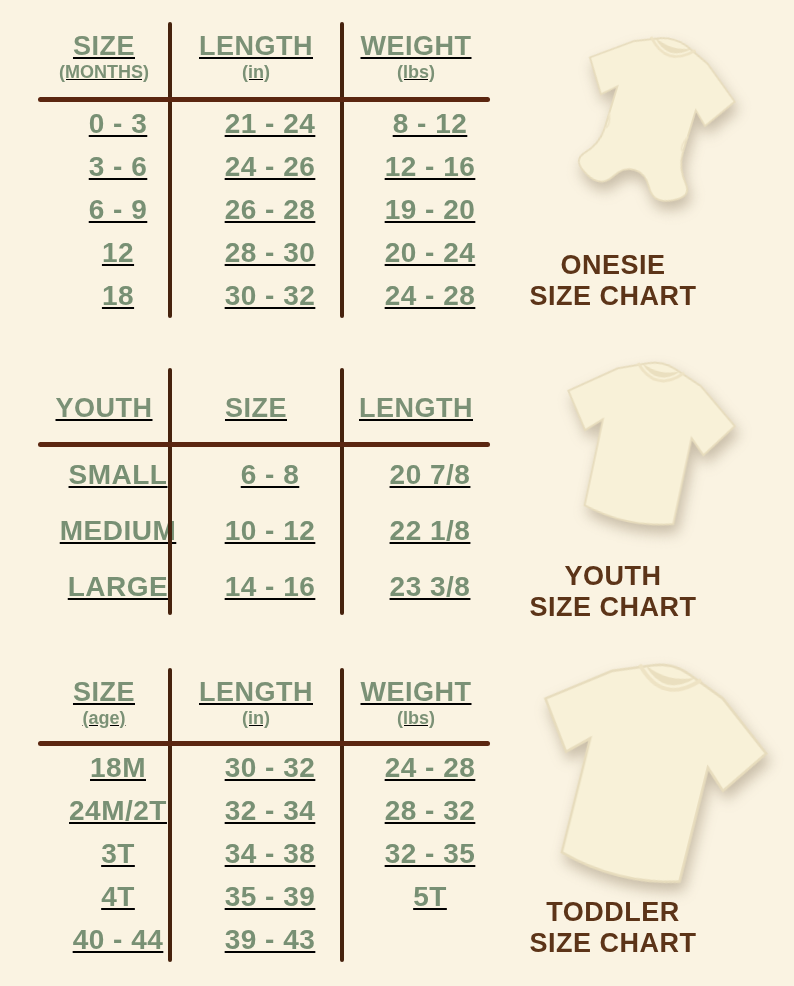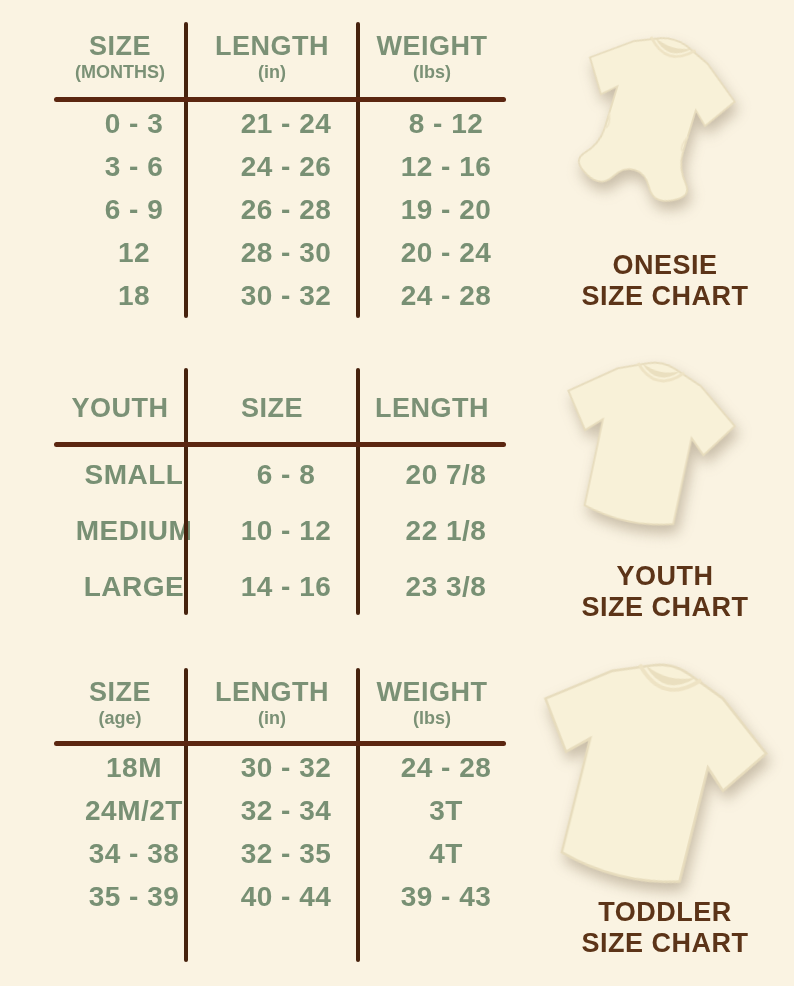--- a/index.html
+++ b/index.html
@@ -3,21 +3,21 @@
 <meta charset="utf-8">
 <style>
   html,body{margin:0;padding:0;}
   body{
     width:794px;height:986px;position:relative;overflow:hidden;
     background:#faf3e2;
     font-family:"Liberation Sans", sans-serif;
     font-weight:bold;
     -webkit-font-smoothing:antialiased;
   }
-  .size-table{position:absolute;left:54px;width:452px;}
+  .size-table{position:absolute;left:38px;width:452px;text-decoration:underline;}
   .t1{top:22px;height:296px;}
   .t2{top:368px;height:247px;}
   .t3{top:668px;height:294px;}
   .vline{position:absolute;top:0;bottom:0;width:4px;background:#46220d;border-radius:2px;}
   .v1{left:130px;}
   .v2{left:302px;}
   .hline{position:absolute;left:0;width:100%;height:5px;background:#5b2610;border-radius:3px;}
   .t1 .hline{top:75px;}
   .t2 .hline{top:74px;}
   .t3 .hline{top:73px;}
@@ -29,21 +29,21 @@
   .t2 .tbody{grid-auto-rows:56px;}
   .th{display:flex;flex-direction:column;align-items:center;justify-content:flex-start;padding-top:9px;color:#7b9176;}
   .t2 .th{justify-content:center;padding-top:0;}
   .th-main{font-size:27px;line-height:30px;letter-spacing:0.5px;}
   .th-sub{font-size:18px;line-height:22px;}
   .td{display:flex;align-items:center;justify-content:center;color:#789074;font-size:28px;letter-spacing:0.5px;margin-left:28px;}
   .garment{position:absolute;filter:drop-shadow(5px 7px 7px rgba(110,90,60,0.35));}
   .g-onesie{left:548px;top:26px;transform:rotate(17deg);}
   .g-youth{left:540px;top:352px;transform:rotate(12deg);}
   .g-toddler{left:505px;top:650px;transform:rotate(14deg);}
-  .caption{position:absolute;left:540px;width:250px;text-align:center;color:#5c3418;font-size:27px;line-height:31px;letter-spacing:0.5px;}
+  .caption{position:absolute;left:488px;width:250px;text-align:center;color:#5c3418;font-size:27px;line-height:31px;letter-spacing:0.5px;}
   .cap-onesie{top:250px;}
   .cap-youth{top:561px;}
   .cap-toddler{top:897px;}
 </style>
 </head>
 <body>
 
 <div class="size-table t1">
   <div class="vline v1"></div>
   <div class="vline v2"></div>
@@ -126,25 +126,27 @@
       <div class="th-main">WEIGHT</div>
       <div class="th-sub">(lbs)</div>
     </div>
   </div>
   <div class="tbody">
     <div class="td">18M</div>
     <div class="td">30 - 32</div>
     <div class="td">24 - 28</div>
     <div class="td">24M/2T</div>
     <div class="td">32 - 34</div>
+    <div class="td">28 - 32</div>
     <div class="td">3T</div>
     <div class="td">34 - 38</div>
     <div class="td">32 - 35</div>
     <div class="td">4T</div>
     <div class="td">35 - 39</div>
+    <div class="td">5T</div>
     <div class="td">40 - 44</div>
     <div class="td">39 - 43</div>
   </div>
 </div>
 
 <div class="garment g-onesie">
   <svg width="196" height="210" viewBox="0 0 220 235" xmlns="http://www.w3.org/2000/svg">
     <path d="M95,13 Q110,8 125,13 L153,25 L195,57 L171,93 L156,79 L156,128
              Q156,147 170,162 Q178,172 166,180 Q142,196 131,177 Q123,163 110,163
              Q97,163 89,177 Q78,196 54,180 Q42,172 50,162 Q64,147 64,128

